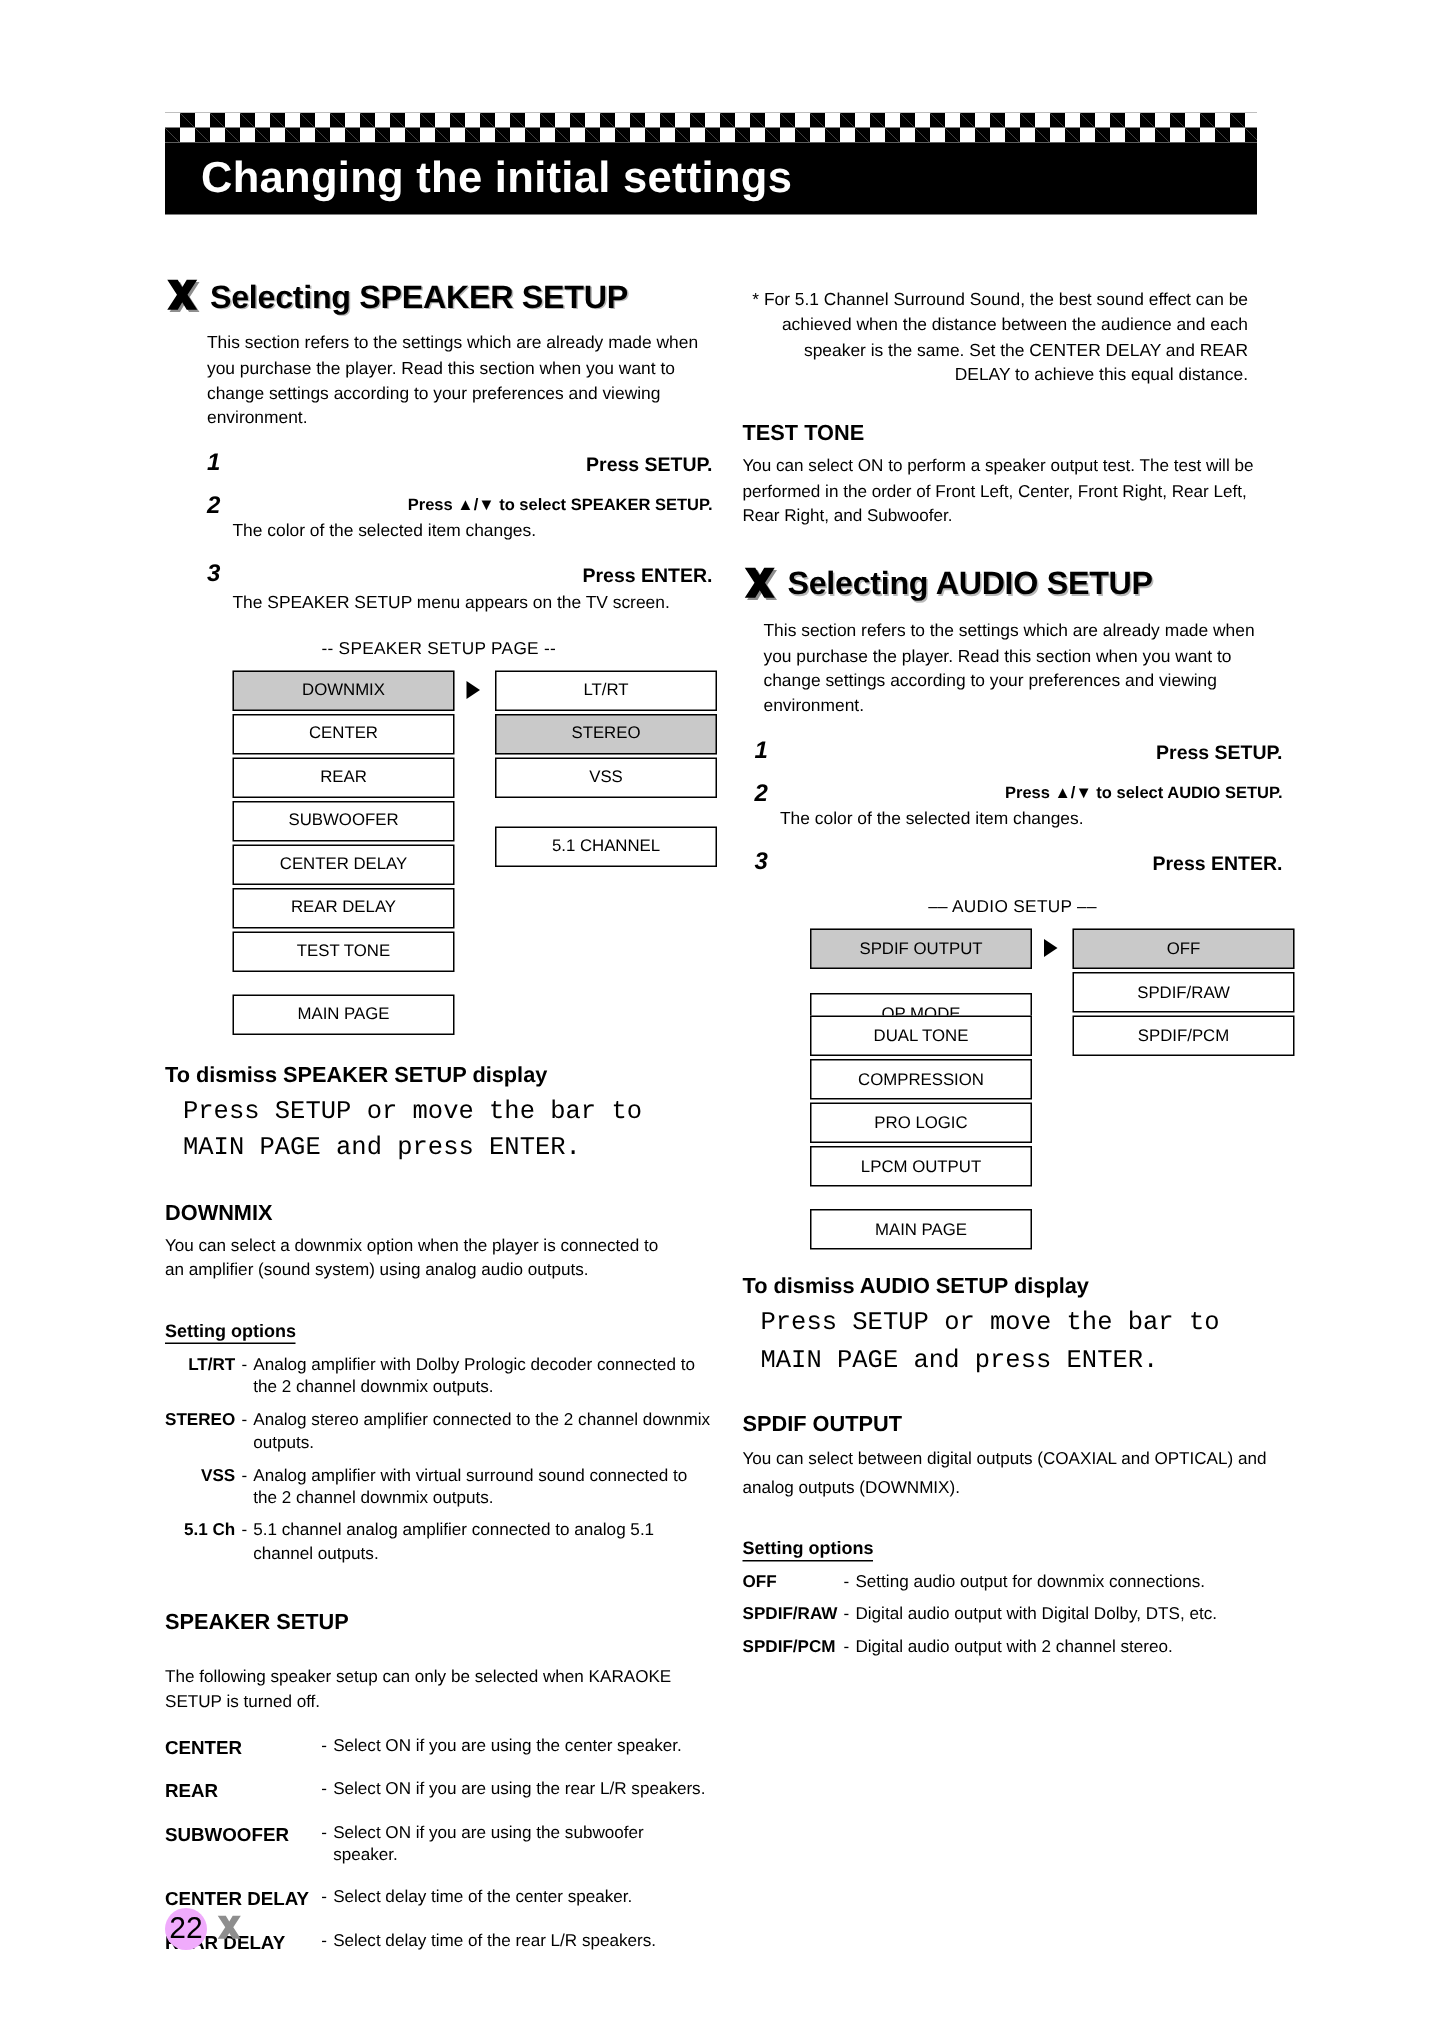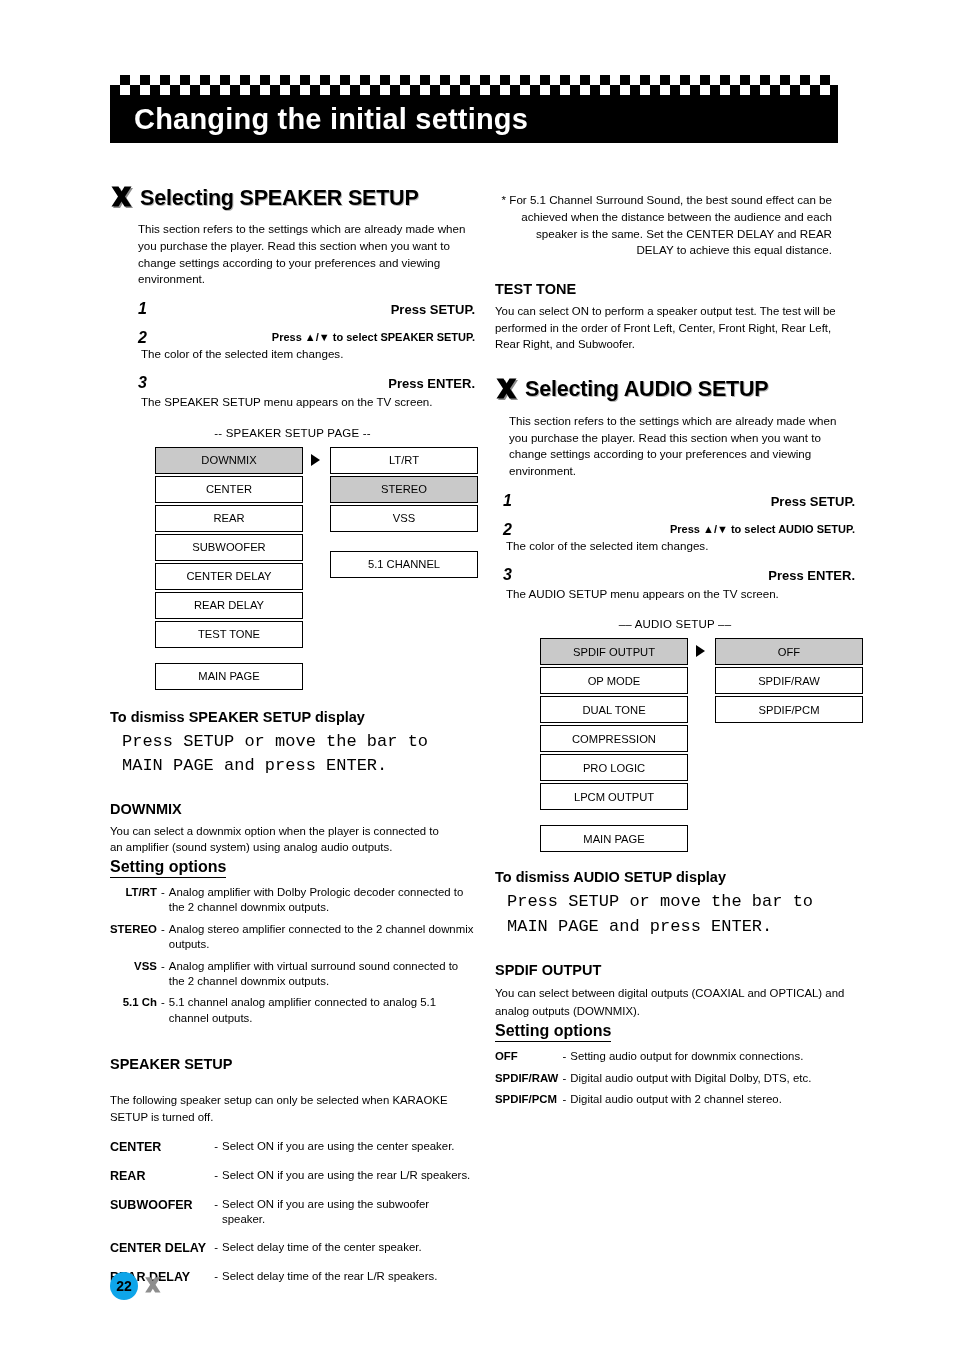--- a/index.html
+++ b/index.html
@@ -128,21 +128,21 @@
     top: -2px;
   }
   .step-title {
     font-size: 13px;
     font-weight: bold;
     margin-left: 17px;
     text-align: right;
   }
   .step-sub {
     font-size: 11.6px;
-    margin-left: 3px;
+    margin-left: 17px;
     margin-top: 3px;
     line-height: 1.4;
   }
   .arrowset {
     font-size: 11px;
     letter-spacing: 0px;
   }
 
   
   .menu-caption {
@@ -194,23 +194,23 @@
     width: 345px;
     font-family: Liberation Mono, monospace;
   }
   .p-plain {
     font-size: 11.4px;
     line-height: 1.45;
     margin-top: 4px;
     width: 340px;
   }
   .opts-head {
-    font-size: 16px;
-    font-weight: bold;
-    margin-top: 2px;
+    font-size: 12px;
+    font-weight: bold;
+    margin-top: 24px;
     display: inline-block;
     border-bottom: 1px solid #000;
     padding-bottom: 1px;
   }
   table.opts {
     border-collapse: collapse;
     margin-top: 7px;
     font-size: 11.4px;
   }
   table.opts td {
@@ -254,27 +254,27 @@
     position: absolute;
     left: 110px;
     top: 1272px;
     display: flex;
     align-items: center;
   }
   .pagenum-circle {
     width: 28px;
     height: 28px;
     border-radius: 50%;
-    background: #0ea5e9;
+    background: #f0abfc;
     color: #000;
     display: flex;
     align-items: center;
     justify-content: center;
-    font-size: 14px;
-    font-weight: bold;
+    font-size: 20px;
+    font-weight: normal;
   }
   .pagenum-x {
     width: 20px;
     height: 20px;
     margin-left: 6px;
     position: relative;
   }
 
   svg.xmark { display: block; }
 </style>
@@ -435,28 +435,27 @@
 
     <div class="step r">
       <span class="step-num">2</span>
       <div class="step-title arrowset">Press ▲/▼ to select AUDIO SETUP.</div>
       <div class="step-sub">The color of the selected item changes.</div>
     </div>
 
     <div class="step r">
       <span class="step-num">3</span>
       <div class="step-title">Press ENTER.</div>
-      <div class="step-sub">The AUDIO SETUP menu appears on the TV screen.</div>
     </div>
 
     <div class="menu-caption">–– AUDIO SETUP ––</div>
 
     <div class="menu-wrap" style="height:225px">
       <div class="mbox col1 sel" style="top:0px">SPDIF OUTPUT</div>
-      <div class="mbox col1" style="top:29px">OP MODE</div>
+      <div class="mbox col1" style="top:43px">OP MODE</div>
       <div class="mbox col1" style="top:58px">DUAL TONE</div>
       <div class="mbox col1" style="top:87px">COMPRESSION</div>
       <div class="mbox col1" style="top:116px">PRO LOGIC</div>
       <div class="mbox col1" style="top:145px">LPCM OUTPUT</div>
       <div class="mbox col1" style="top:187px">MAIN PAGE</div>
 
       <div class="tri" style="left:201px; top:7px"></div>
 
       <div class="mbox col2 sel" style="top:0px">OFF</div>
       <div class="mbox col2" style="top:29px">SPDIF/RAW</div>

